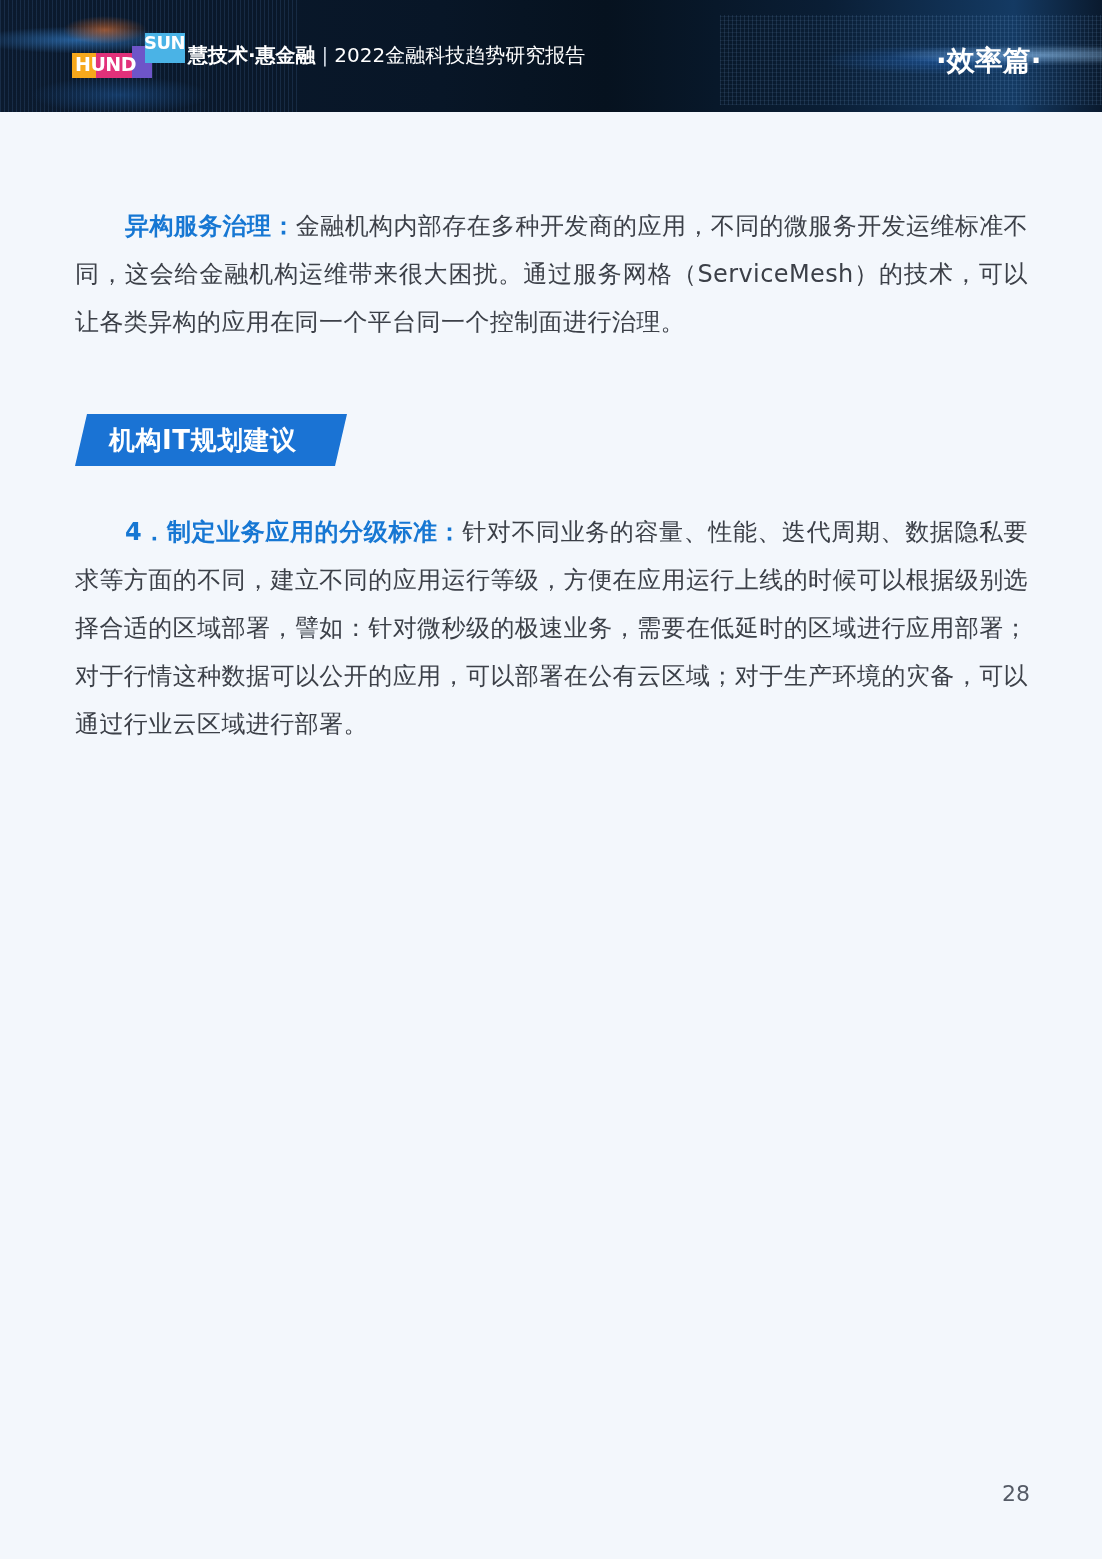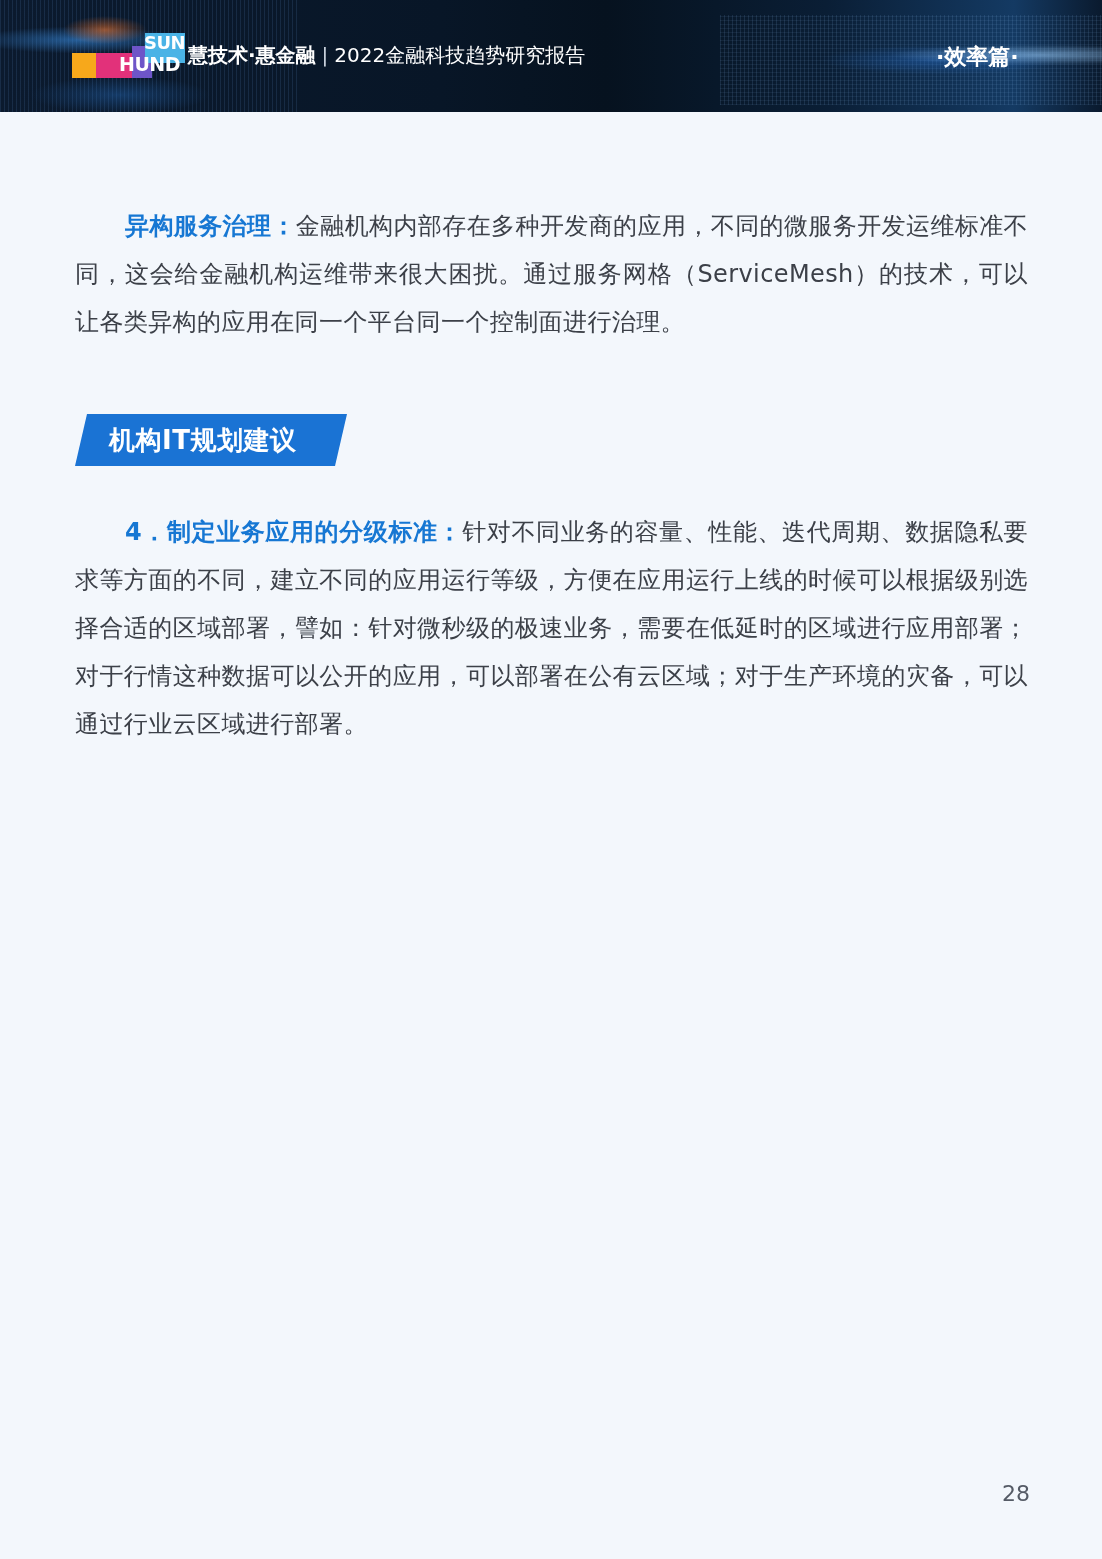--- a/index.html
+++ b/index.html
@@ -33,35 +33,35 @@
         repeating-linear-gradient(0deg, rgba(150,200,255,0.08) 0 1px, transparent 1px 4px);
     }
     .logo { position: absolute; left: 72px; top: 30px; width: 115px; height: 48px; }
     .logo .b { position: absolute; }
     .logo .y { left: 0; top: 23px; width: 24px; height: 25px; background: #f7a81b; }
     .logo .m { left: 24px; top: 23px; width: 36px; height: 25px; background: #e2317a; }
     .logo .p { left: 60px; top: 16px; width: 20px; height: 32px; background: #6e55c8; }
     .logo .c { left: 73px; top: 3px; width: 40px; height: 30px; background: #4ab3e6; }
     .logo .hund {
       position: absolute; left: 3px; top: 23px;
-      font-family: "DejaVu Sans", sans-serif; font-weight: bold; font-size: 19px; color: #fff; letter-spacing: -0.5px; margin-left: 44px;
+      font-family: "DejaVu Sans", sans-serif; font-weight: bold; font-size: 19px; color: #fff; letter-spacing: -0.5px;
     }
     .logo .sun {
       position: absolute; left: 72px; top: 2px;
       font-family: "DejaVu Sans", sans-serif; font-weight: bold; font-size: 18px; color: #fff; letter-spacing: -0.5px;
     }
     .header-title {
       position: absolute; left: 188px; top: 42px;
       color: #fff; font-size: 20px; font-weight: bold; white-space: nowrap;
     }
     .header-title .sep { font-weight: normal; color: #cfd8e3; margin: 0 6px; }
     .header-title .rep { font-weight: normal; }
     .chapter {
       position: absolute; left: 936px; top: 42px;
-      color: #fff; font-size: 22px; font-weight: bold;
+      color: #fff; font-size: 28px; font-weight: bold;
     }
     .content {
       position: absolute; left: 75px; top: 180px; width: 953px;
     }
     p.para {
       font-size: 24px; line-height: 48px; color: #3c4048;
       text-align: justify; text-align-last: left;
       letter-spacing: 0.4px;
     }
     p.indent { text-indent: 50px; }

